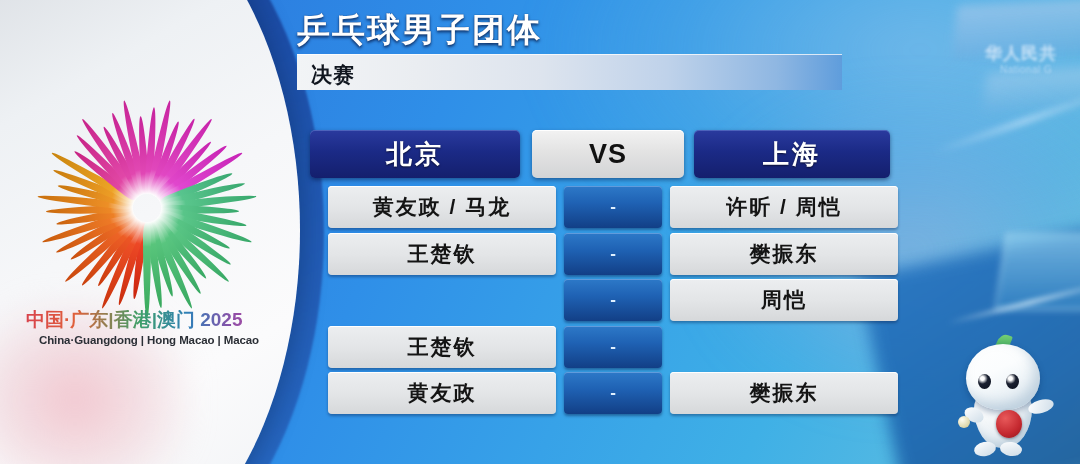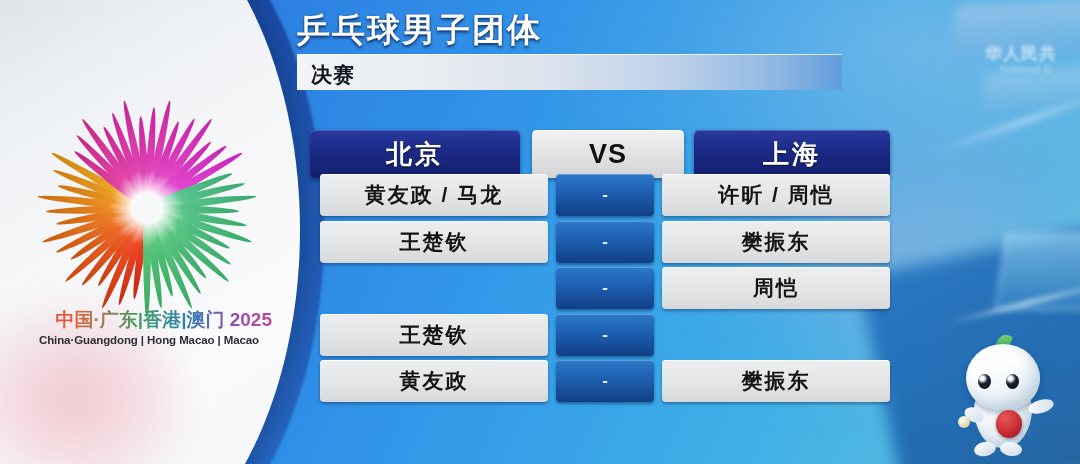--- a/index.html
+++ b/index.html
@@ -170,21 +170,21 @@
     left: -4px; top: -4px;
     width: 8px;
     height: 92px;
     border-radius: 50% 50% 50% 50% / 14% 14% 86% 86%;
     transform-origin: 50% 0%;
   }
   .logo-text-cn {
     position: absolute;
     left: 4px; top: 210px;
     width: 246px;
-    text-align: right;
+    text-align: left;
     font-size: 19px;
     font-weight: 700;
     letter-spacing: 0px;
     line-height: 1;
     white-space: nowrap;
     background: linear-gradient(90deg, #d8434c 0%, #e0603a 20%, #3f9f68 46%, #2f7fb8 66%, #8e4fa8 84%, #c2479a 100%);
     -webkit-background-clip: text;
     background-clip: text;
     color: transparent;
   }
@@ -268,22 +268,22 @@
   .hdr-left  { left: 0px;   width: 210px; }
   .hdr-vs    { left: 222px; width: 152px;
                background: linear-gradient(180deg, #f2f2f2 0%, #e2e2e2 48%, #d3d4d6 100%);
                box-shadow: 0 2px 4px rgba(5,20,60,.45), inset 0 1px 0 #ffffff;
                color: #111111;
                font-size: 27px; font-weight: 700; letter-spacing: 1px; }
   .hdr-right { left: 384px; width: 196px; }
 
   .match-row {
     position: absolute;
-    left: 0;
-    width: 582px; height: 50px;
+    left: 8px;
+    width: 582px; height: 50px; margin-top: 12px;
   }
   .cell {
     position: absolute;
     top: 0; height: 42px;
     display: flex;
     align-items: center;
     justify-content: center;
     border-radius: 4px;
   }
   .cell-player {

